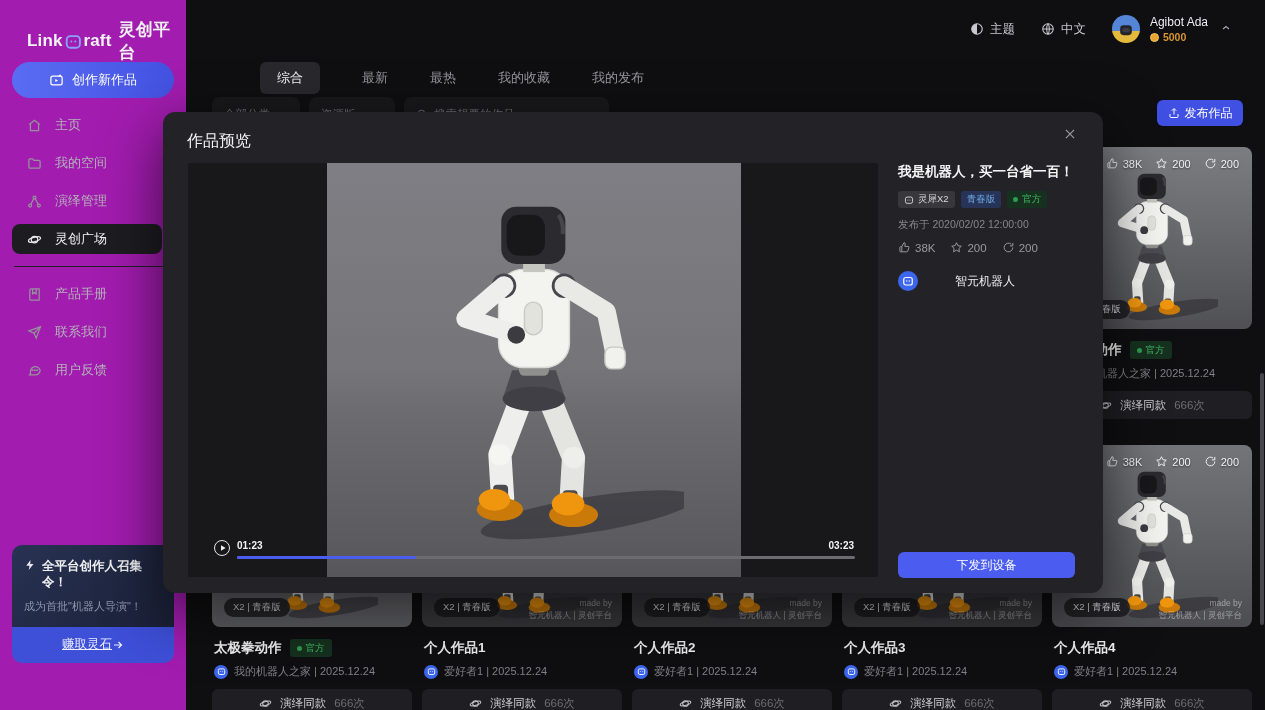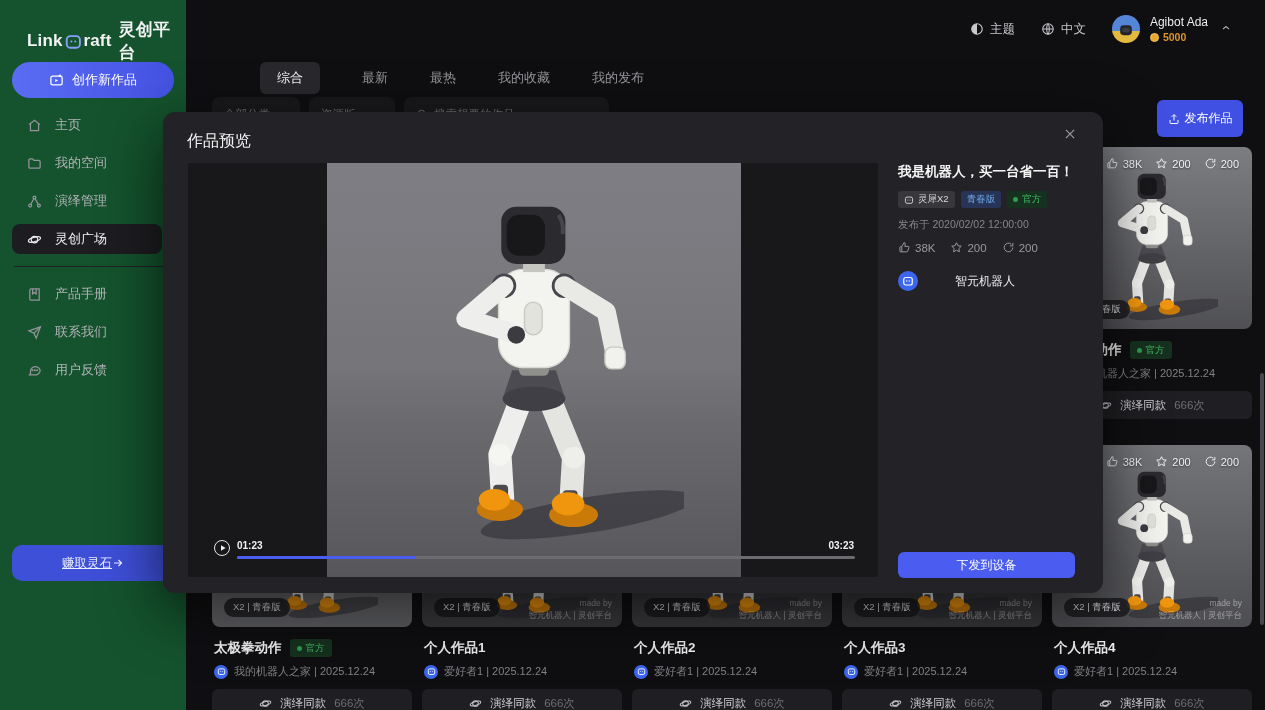--- a/index.html
+++ b/index.html
@@ -1,21 +1,21 @@
 <!DOCTYPE html>
 <html><head>
 <meta charset="utf-8">
 <style>
   * { margin:0; padding:0; box-sizing:border-box; }
   html,body { background:#000; }
   body { font-family:"Liberation Sans","DejaVu Sans",sans-serif; }
   #app { position:relative; width:1265px; height:710px; background:#0f0f11; overflow:hidden; }
 
   
-  .sidebar { position:absolute; left:0; top:0; width:186px; height:710px; background:#14532d; z-index:3; }
+  .sidebar { position:absolute; left:0; top:0; width:186px; height:710px; background:#a21caf; z-index:3; }
   .logo { position:absolute; left:27px; top:18px; display:flex; align-items:center; font-size:17px; font-weight:bold; color:#f2f2f4; letter-spacing:.2px; }
   .logo-icon { width:19px; height:19px; margin:0 1px; color:#8aa0f8; }
   .logo-icon svg { width:100%; height:100%; }
   .logo-cn { margin-left:7px; }
   .create-btn { position:absolute; left:12px; top:62px; width:162px; height:36px; border-radius:18px;
     background:linear-gradient(90deg,#5a6cf3,#4452e2); display:flex; align-items:center; justify-content:center; gap:8px;
     color:#fff; font-size:13px; cursor:pointer; }
   .create-btn svg { width:15px; height:15px; }
   .nav { position:absolute; left:12px; top:110px; width:162px; }
   .nav-item { height:30px; margin-bottom:8px; display:flex; align-items:center; gap:13px; padding-left:15px;
@@ -49,21 +49,21 @@
   .chevron svg { width:12px; height:12px; }
 
   
   .tabs { position:absolute; left:212px; top:62px; display:flex; align-items:center; gap:42px; z-index:1;margin-left:48px; }
   .tab { color:#98989d; font-size:13px; cursor:pointer; white-space:nowrap; }
   .tab.active { background:#29292d; border-radius:6px; padding:7px 17px; color:#f0f0f2; }
   .filters { position:absolute; left:212px; top:97px; display:flex; gap:9px; z-index:1; }
   .filter-box { height:34px; background:#19191c; border-radius:8px; color:#6e6e74; font-size:11.5px;
     display:flex; align-items:center; gap:6px; padding:0 12px; cursor:pointer; }
   .filter-box svg { width:12px; height:12px; }
-  .publish-btn { position:absolute; left:1157px; top:100px; width:86px; height:37px; background:#4050e3; border-radius:6px;
+  .publish-btn { position:absolute; left:1157px; top:100px; width:86px; height:26px; background:#4050e3; border-radius:6px;
     display:flex; align-items:center; justify-content:center; gap:5px; color:#fff; font-size:12px; cursor:pointer; z-index:4; }
   .publish-btn svg { width:12px; height:12px; }
 
   
   .cards-row { position:absolute; display:flex; gap:10px; z-index:1; }
   #row0 { left:212px; top:147px; } #row1 { left:212px; top:445px; }
   .card { width:200px; cursor:pointer; }
   .card-img { height:182px; border-radius:8px; position:relative; overflow:hidden; }
   .card-stats { position:absolute; top:10px; left:0; right:0; display:flex; justify-content:flex-end; align-items:center;
     gap:13px; padding:0 13px; color:#f2f2f4; font-size:11px; text-shadow:0 1px 2px rgba(0,0,0,.55); z-index:2; }
@@ -204,20 +204,31 @@
               <path d="M21 11.5a7.5 7.5 0 0 1-7.5 7.5H4l1.8-2.8A7.5 7.5 0 1 1 21 11.5z"></path>
               <circle cx="8.8" cy="11.5" r="0.7" fill="currentColor"></circle>
               <circle cx="12.5" cy="11.5" r="0.7" fill="currentColor"></circle>
               <circle cx="16.2" cy="11.5" r="0.7" fill="currentColor"></circle>
             </svg></span>
           <span>用户反馈</span>
         </div>
       </div>
 
     <div class="promo">
+      <div class="promo-top">
+        <div class="promo-title">
+          <span class="pi">
+            <svg viewBox="0 0 24 24" fill="currentColor">
+                <path d="M13 2L4.5 13.5H11L9.5 22 19 10h-6.5z"></path>
+              </svg>
+          </span>
+          <span>全平台创作人召集令！</span>
+        </div>
+        <div class="promo-sub">成为首批"机器人导演"！</div>
+      </div>
       <div class="promo-btn">
         <span>赚取灵石</span>
         <svg viewBox="0 0 24 24" fill="none" stroke="currentColor" stroke-width="2.4">
             <path d="M4 12h15M13 6l6 6-6 6"></path>
           </svg>
       </div>
     </div>
   </div>
 
   <div class="header-right">

